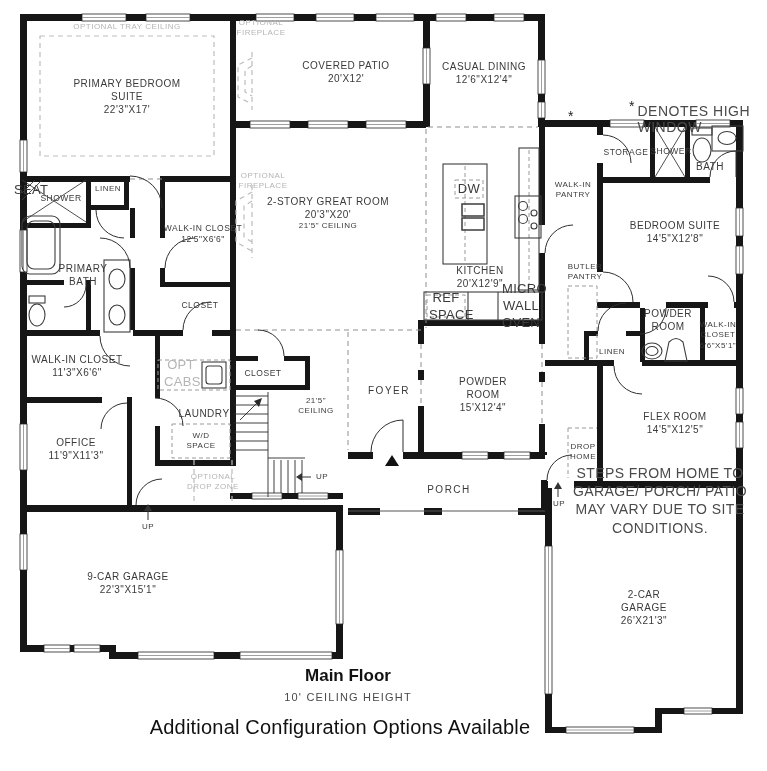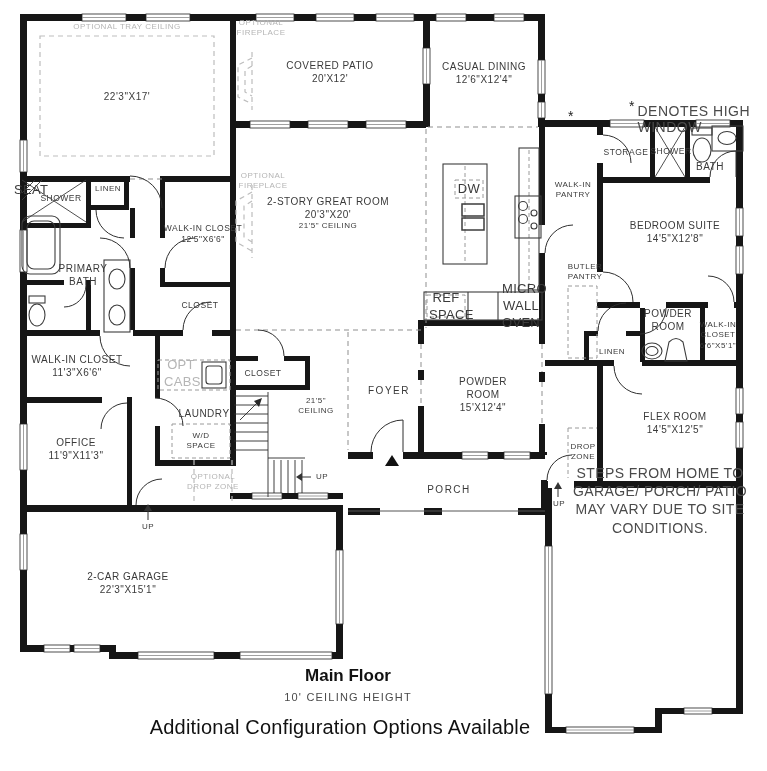--- a/index.html
+++ b/index.html
@@ -329,26 +329,27 @@
     <line x1="558" y1="497" x2="558" y2="486" stroke="#333" stroke-width="1"></line>
     <polygon points="558,482 554,489 562,489" fill="#333"></polygon>
     <line x1="300" y1="477" x2="311" y2="477" stroke="#333" stroke-width="1"></line>
     <polygon points="296,477 302,473 302,481" fill="#333"></polygon>
   </g>
 </svg>
 
 <div class="lbl gray f8" style="left:127px;top:27px;width:170px">OPTIONAL TRAY CEILING</div>
 
 <div class="lbl f10" style="left:127px;top:96px;width:132px">
+  <div>PRIMARY BEDROOM SUITE</div>
   <div>22'3"X17'</div>
 </div>
 
 <div class="lbl gray f8" style="left:261px;top:28px;width:62px">OPTIONAL FIREPLACE</div>
 
-<div class="lbl f10" style="left:330px;top:72px;width:92px">
+<div class="lbl f10" style="left:346px;top:72px;width:92px">
   <div>COVERED PATIO</div>
   <div>20'X12'</div>
 </div>
 
 <div class="lbl f10" style="left:484px;top:73px;width:92px">
   <div>CASUAL DINING</div>
   <div>12'6"X12'4"</div>
 </div>
 
 <div class="ast1">*</div>
@@ -375,20 +376,24 @@
 <div class="lbl gray f8" style="left:263px;top:181px;width:62px">OPTIONAL FIREPLACE</div>
 
 <div class="lbl f10" style="left:328px;top:213px;width:132px">
   <div>2-STORY GREAT ROOM</div>
   <div>20'3"X20'</div>
   <div class="f8">21'5" CEILING</div>
 </div>
 
 <div class="lbl f8" style="left:573px;top:190px;width:56px">WALK-IN PANTRY</div>
 
+<div class="lbl f10" style="left:480px;top:277px;width:94px">
+  <div>KITCHEN</div>
+  <div>20'X12'9"</div>
+</div>
 
 <div class="lbl f7" style="left:469px;top:189px;width:30px">DW</div>
 <div class="lbl f7" style="left:446px;top:307px;width:34px">REF SPACE</div>
 <div class="lbl f7" style="left:521px;top:306px;width:38px">MICRO WALL OVEN</div>
 <div class="lbl f8" style="left:585px;top:272px;width:48px">BUTLER PANTRY</div>
 
 <div class="lbl f10" style="left:675px;top:232px;width:104px">
   <div>BEDROOM SUITE</div>
   <div>14'5"X12'8"</div>
 </div>
@@ -421,39 +426,43 @@
 <div class="lbl f8" style="left:718px;top:336px;width:58px">
   <div>WALK-IN CLOSET</div>
   <div>6'6"X5'1"</div>
 </div>
 
 <div class="lbl f10" style="left:675px;top:423px;width:100px">
   <div>FLEX ROOM</div>
   <div>14'5"X12'5"</div>
 </div>
 
-<div class="lbl f8" style="left:583px;top:452px;width:36px">DROP ZONE</div>
+<div class="lbl f8" style="left:583px;top:452px;width:36px">DROP HOME</div>
 <div class="lbl gray f8" style="left:213px;top:482px;width:52px">OPTIONAL DROP ZONE</div>
 
 <div class="lbl f10" style="left:76px;top:449px;width:92px">
   <div>OFFICE</div>
   <div>11'9"X11'3"</div>
 </div>
 
 <div class="lbl f8" style="left:148px;top:527px;width:24px">UP</div>
 <div class="lbl f8" style="left:322px;top:477px;width:24px">UP</div>
 <div class="lbl f8" style="left:559px;top:504px;width:24px">UP</div>
 
 <div class="lbl f10" style="left:449px;top:489px;width:80px;letter-spacing:1.5px">PORCH</div>
 
 <div class="lbl note" style="left:660px;top:500px;width:176px;color:#4a4a4a">STEPS FROM HOME TO GARAGE/ PORCH/ PATIO MAY VARY DUE TO SITE CONDITIONS.</div>
 
 <div class="lbl f10" style="left:128px;top:583px;width:130px">
+  <div>9-CAR GARAGE</div>
+  <div>22'3"X15'1"</div>
+</div>
+
+<div class="lbl f10" style="left:644px;top:607px;width:70px">
   <div>2-CAR GARAGE</div>
-  <div>22'3"X15'1"</div>
-</div>
-
+  <div>26'X21'3"</div>
+</div>
 
 <div class="title">Main Floor</div>
 <div class="subtitle">10' CEILING HEIGHT</div>
 <div class="footer">Additional Configuration Options Available</div>
 
 </div>
 
 </body></html>

